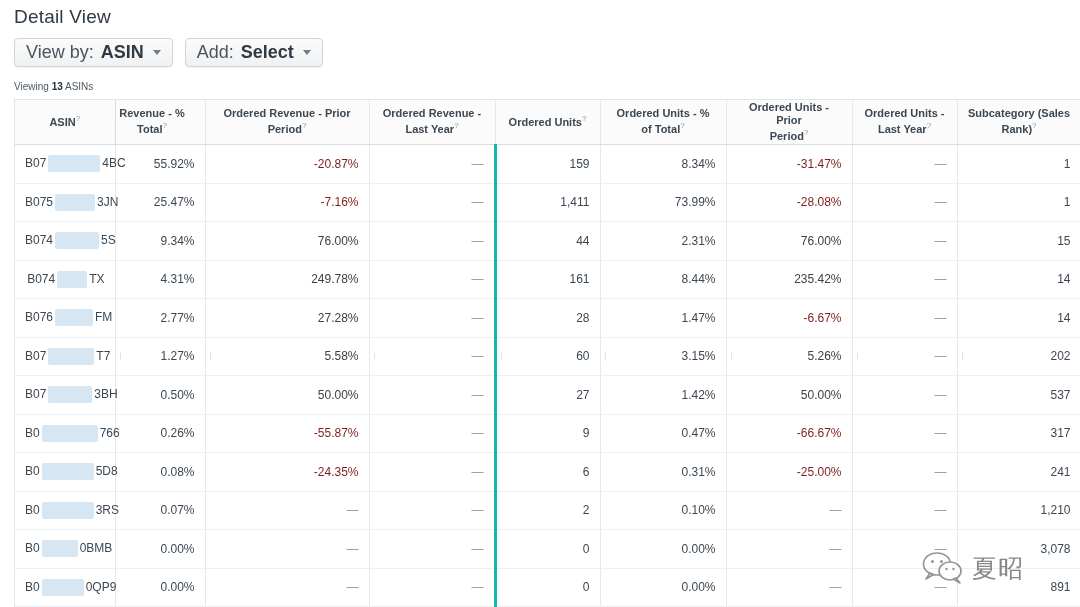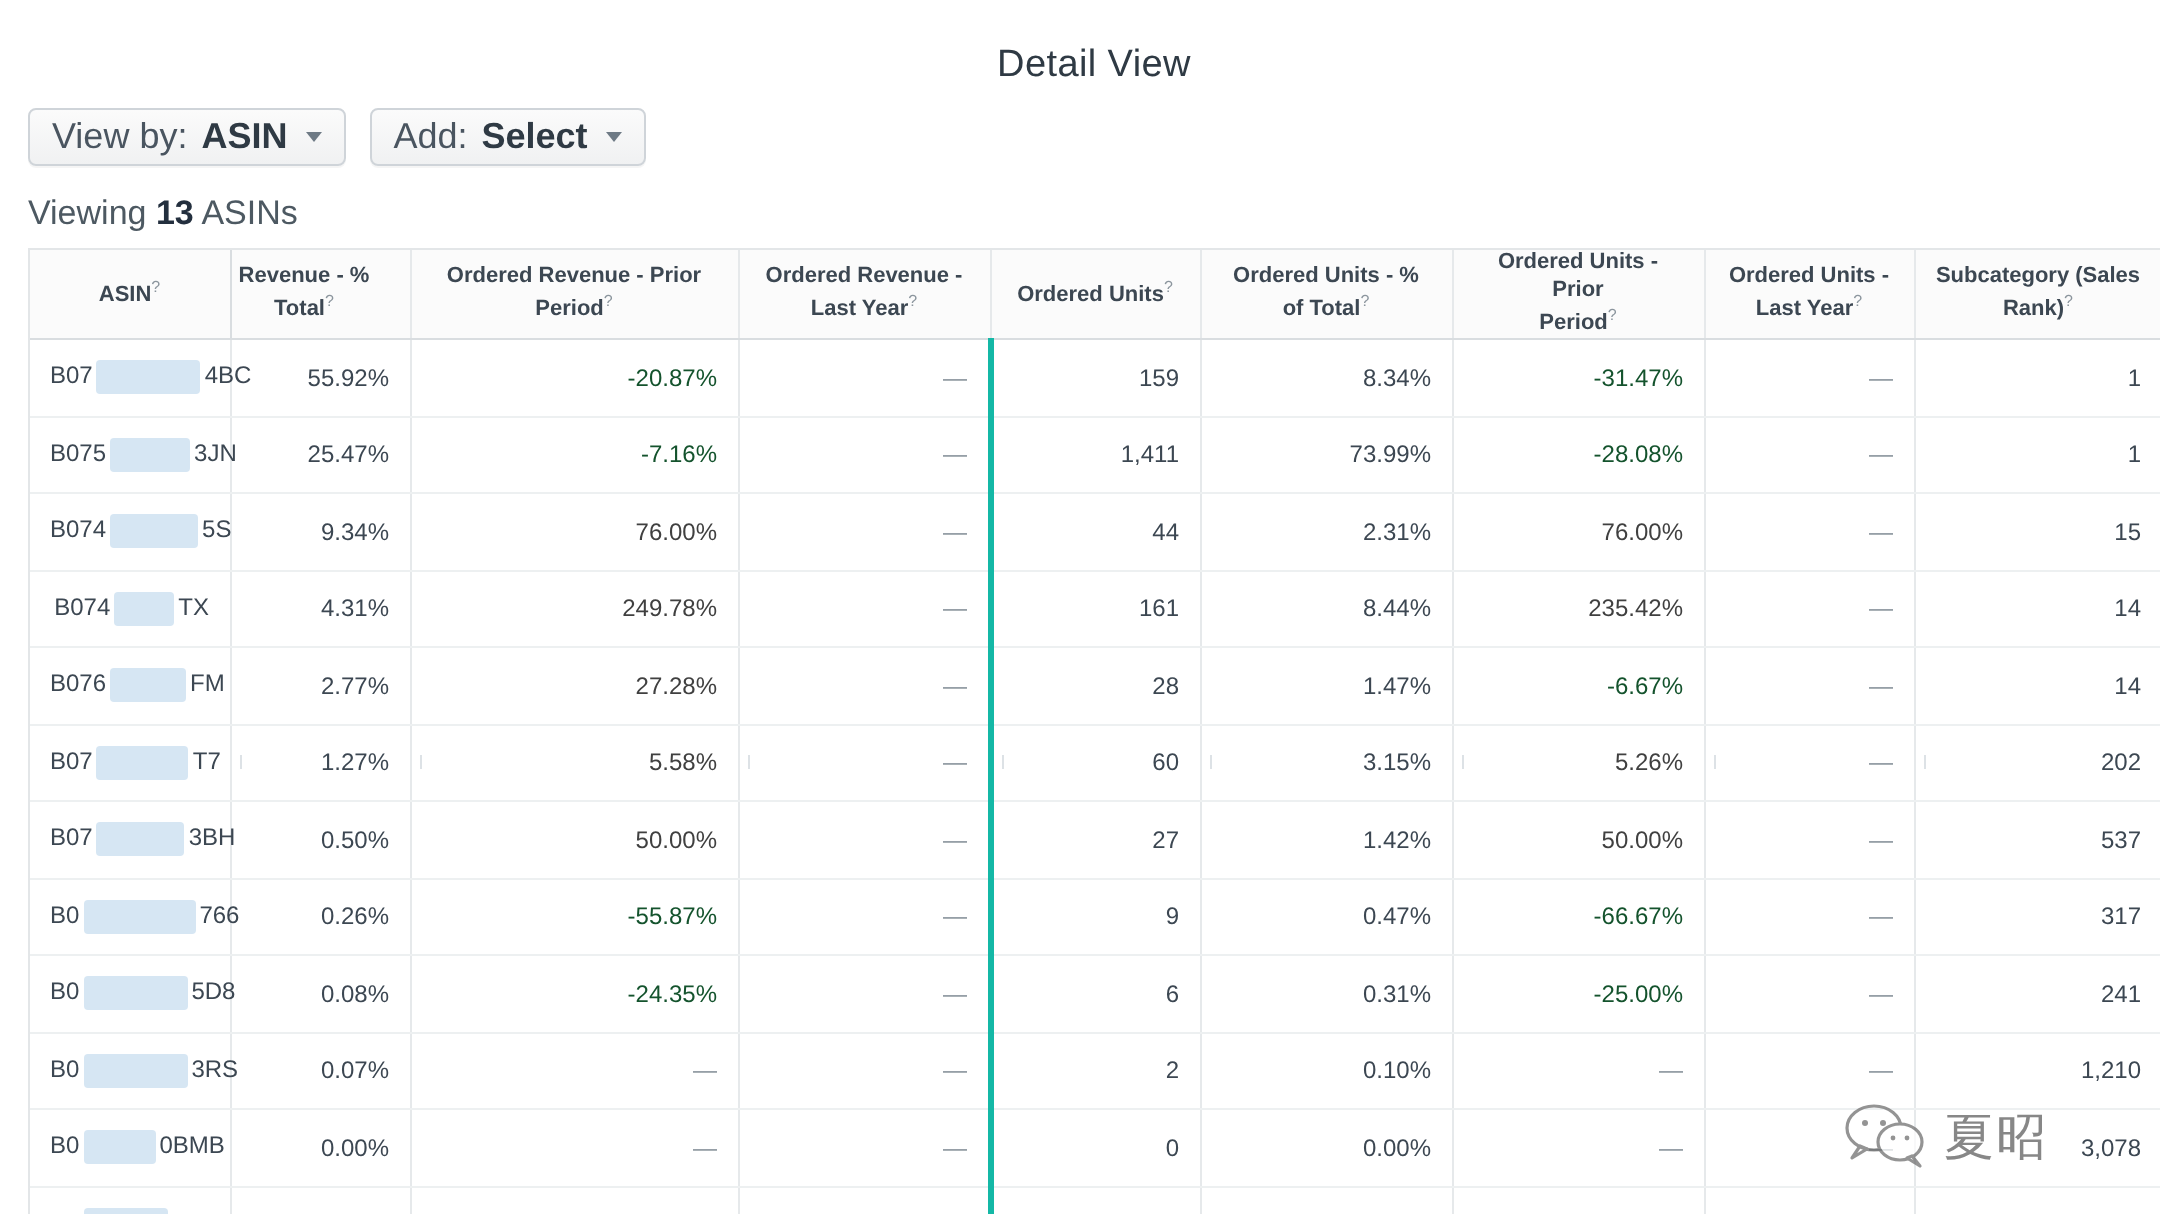--- a/index.html
+++ b/index.html
@@ -14,23 +14,22 @@
     font-family: "Liberation Sans", sans-serif;
     color: #232f3e;
     position: relative;
   }
 
   
   .page-title {
     font-size: 19px;
     font-weight: 400;
     color: #2f3a44;
-    padding: 22px 0 0 14px;
+    padding: 6px 0 0 14px;
     letter-spacing: .2px;
-    text-align: center;
   }
 
   .toolbar {
     display: flex;
     gap: 12px;
     padding: 10px 0 0 14px;
   }
   .tb-btn {
     display: inline-flex;
     align-items: center;
@@ -50,21 +49,21 @@
   .caret {
     display: inline-block;
     width: 0; height: 0;
     border-left: 4px solid transparent;
     border-right: 4px solid transparent;
     border-top: 5px solid #6e7a85;
     margin-left: 2px;
   }
 
   .viewing {
-    font-size: 17px;
+    font-size: 10px;
     color: #4d5962;
     padding: 14px 0 7px 14px;
   }
   .viewing b { font-weight: bold; color: #232f3e; }
 
   
   .table-wrap {
     margin-left: 14px;
     width: 1066px;
     border-top: 1px solid #e3e6e8;
@@ -119,21 +118,21 @@
     color: #1f7ac0;
     border-right: 1px solid #dfe3e6;
     font-size: 12px;
     position: relative;
     white-space: nowrap;
   }
   td.units-c { border-left: 3px solid #14b8a6; }
   td.rank-c  { border-left: 1px solid #dfe3e6; color: #4ca46a; }
 
   .pos { color: #404040; }
-  .neg { color: #14532d; }
+  .neg { color: #7f1d1d; }
   .dash { color: #8b959d; }
 
   
   .redact {
     display: inline-block;
     background: #d3e4f2;
     border-radius: 2px;
     height: 17px;
     vertical-align: middle;
     margin: 0 2px;

